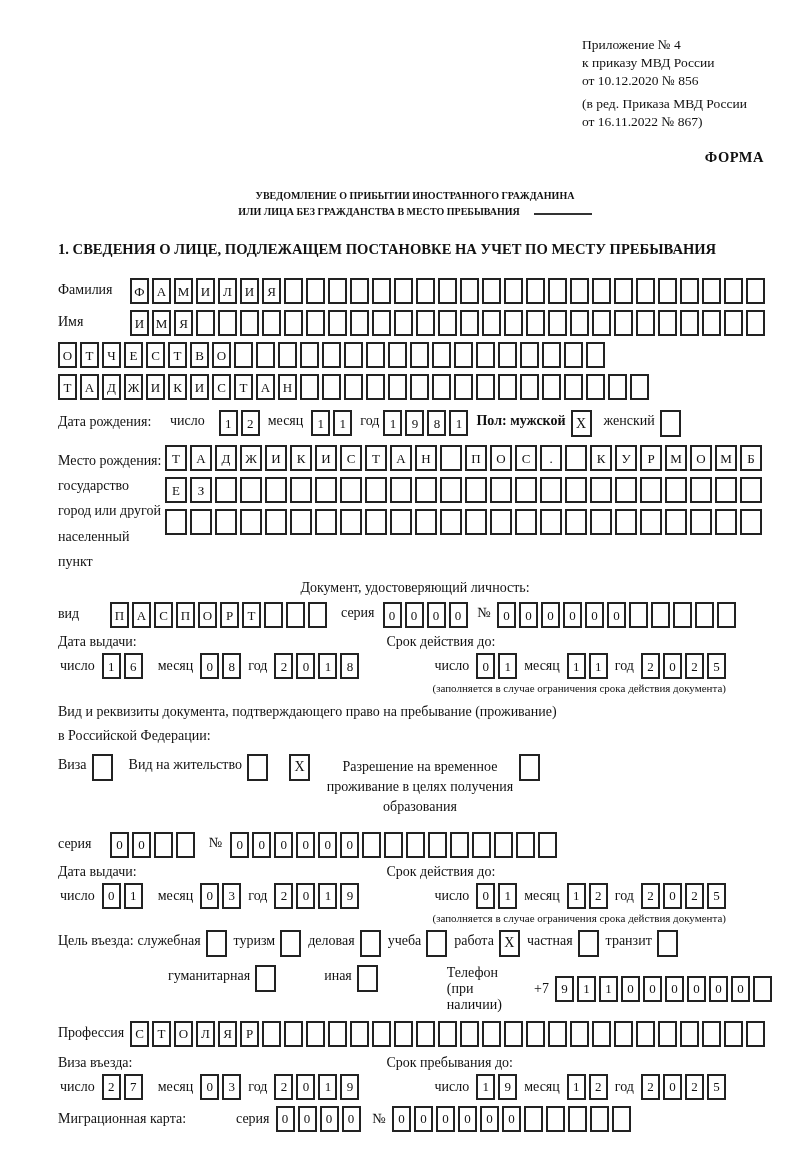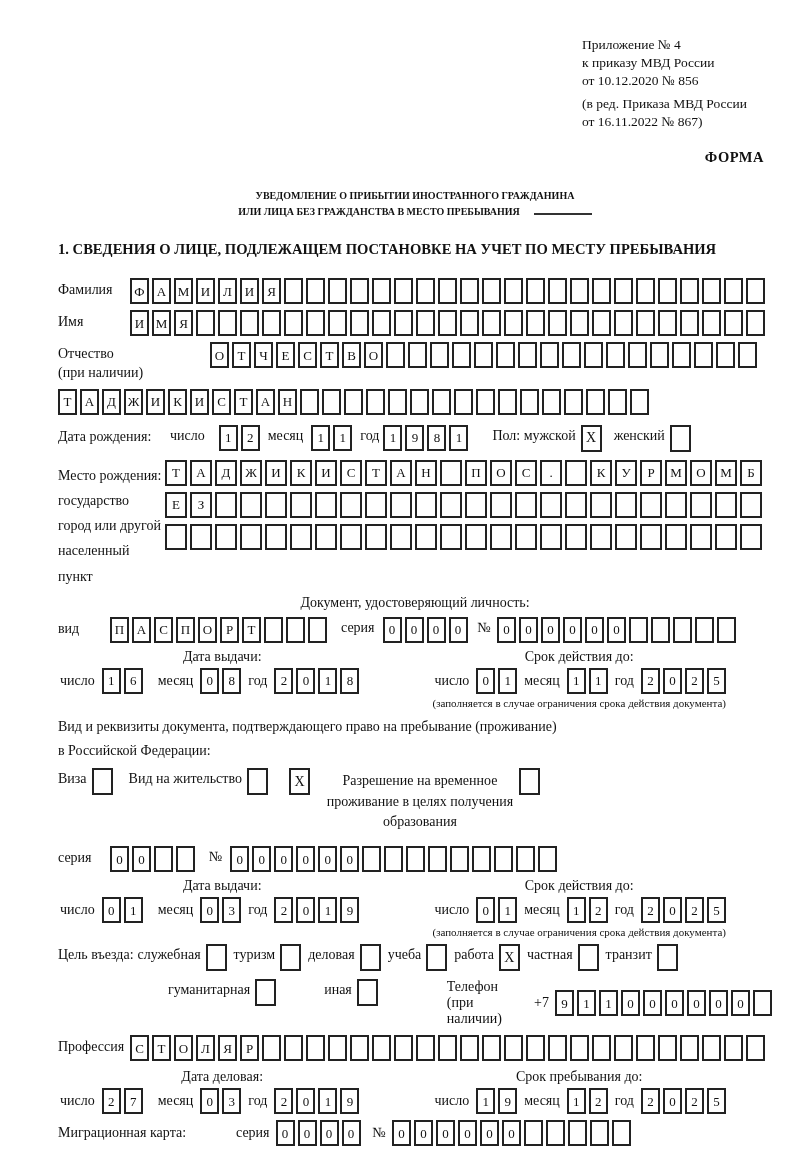--- a/index.html
+++ b/index.html
@@ -37,21 +37,21 @@
     flex:none;display:inline-flex;width:17px;height:23px;border:2px solid #222;
     align-items:center;justify-content:center;font-size:14px;margin-left:5px;vertical-align:middle;
   }
   .inline-lbl{padding-top:3px;}
   .gap8{width:8px;flex:none;}
   .gap14{width:14px;flex:none;}
   .center-heading{text-align:center;font-weight:normal;font-size:14px;margin:4px 0 6px 0;}
   .dates-block{display:flex;margin-bottom:2px;}
   .dates-col-l{width:46%;flex:none;}
   .dates-col-r{flex:1;}
-  .dates-heading{text-align:center;margin-bottom:3px;}
+  .dates-heading{margin-bottom:3px;}
   .date-row{display:flex;align-items:center;gap:5px;}
   .date-row .dl{padding:0 2px;}
   .note{font-size:11px;text-align:center;margin-top:3px;white-space:nowrap;}
   .intro{line-height:1.7;}
   .rvp-row{display:flex;align-items:flex-start;margin:6px 0 14px 0;}
   .rvp-item{display:flex;align-items:flex-start;margin-right:16px;}
   .rvp-item .lbl{padding-top:3px;}
   .wrap180{max-width:178px;text-align:center;line-height:1.45;}
   .wrap190{max-width:188px;text-align:center;line-height:1.45;}
   .purpose-row{display:flex;align-items:flex-start;margin-bottom:8px;flex-wrap:nowrap;}
@@ -153,24 +153,20 @@
         <span class="cell"></span>
         <span class="cell"></span>
         <span class="cell"></span>
         <span class="cell"></span>
         <span class="cell"></span>
         <span class="cell"></span>
       </div>
   </div>
 
   <div class="frow">
-    <div class="flabel w152">
-      <div>Отчество</div>
-      <div>(при наличии)</div>
-    </div>
     <div class="cells">
         <span class="cell">О</span>
         <span class="cell">Т</span>
         <span class="cell">Ч</span>
         <span class="cell">Е</span>
         <span class="cell">С</span>
         <span class="cell">Т</span>
         <span class="cell">В</span>
         <span class="cell">О</span>
         <span class="cell"></span>
@@ -241,21 +237,21 @@
         <span class="cell">1</span>
       </div>
     <span class="gap8"></span>
     <span class="inline-lbl">год</span>
     <div class="cells" style="margin-left:4px;">
         <span class="cell">1</span>
         <span class="cell">9</span>
         <span class="cell">8</span>
         <span class="cell">1</span>
       </div>
-    <span class="inline-lbl" style="margin-left:24px;">Пол: мужской</span>
+    <span class="inline-lbl" style="margin-left:8px;font-weight:bold;">Пол: мужской</span>
     <span class="checkbox">X</span>
     <span class="inline-lbl" style="margin-left:12px;">женский</span>
     <span class="checkbox"></span>
   </div>
 
   <div class="frow" style="margin-top:8px;">
     <div class="flabel w107 lp-label">
       <div>Место рождения:</div>
       <div>государство</div>
       <div>город или другой</div>
@@ -618,21 +614,21 @@
         <span class="cell"></span>
         <span class="cell"></span>
         <span class="cell"></span>
         <span class="cell"></span>
         <span class="cell"></span>
       </div>
   </div>
 
   <div class="dates-block" style="margin-top:8px;">
     <div class="dates-col-l">
-      <div class="dates-heading">Дата деловая:</div>
+      <div class="dates-heading">Виза въезда:</div>
       <div class="date-row">
         <span class="dl">число</span>
         <div class="cells">
             <span class="cell">2</span>
             <span class="cell">7</span>
           </div>
         <span class="dl" style="margin-left:8px;">месяц</span>
         <div class="cells">
             <span class="cell">0</span>
             <span class="cell">3</span>

